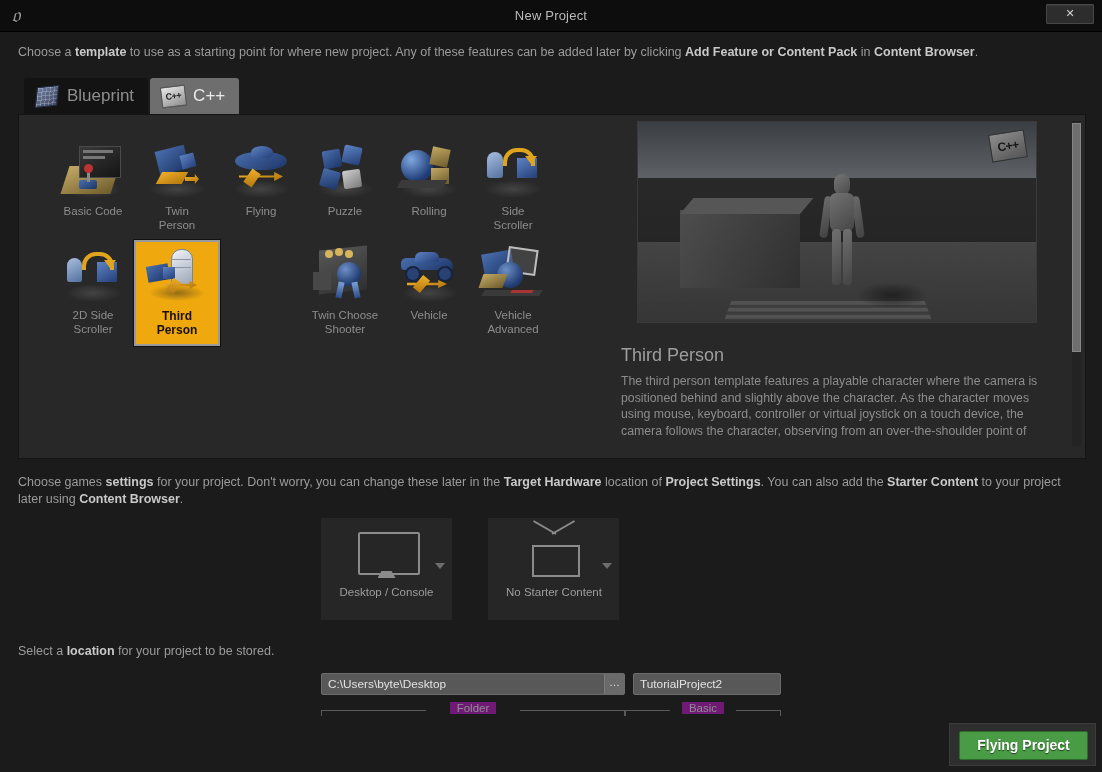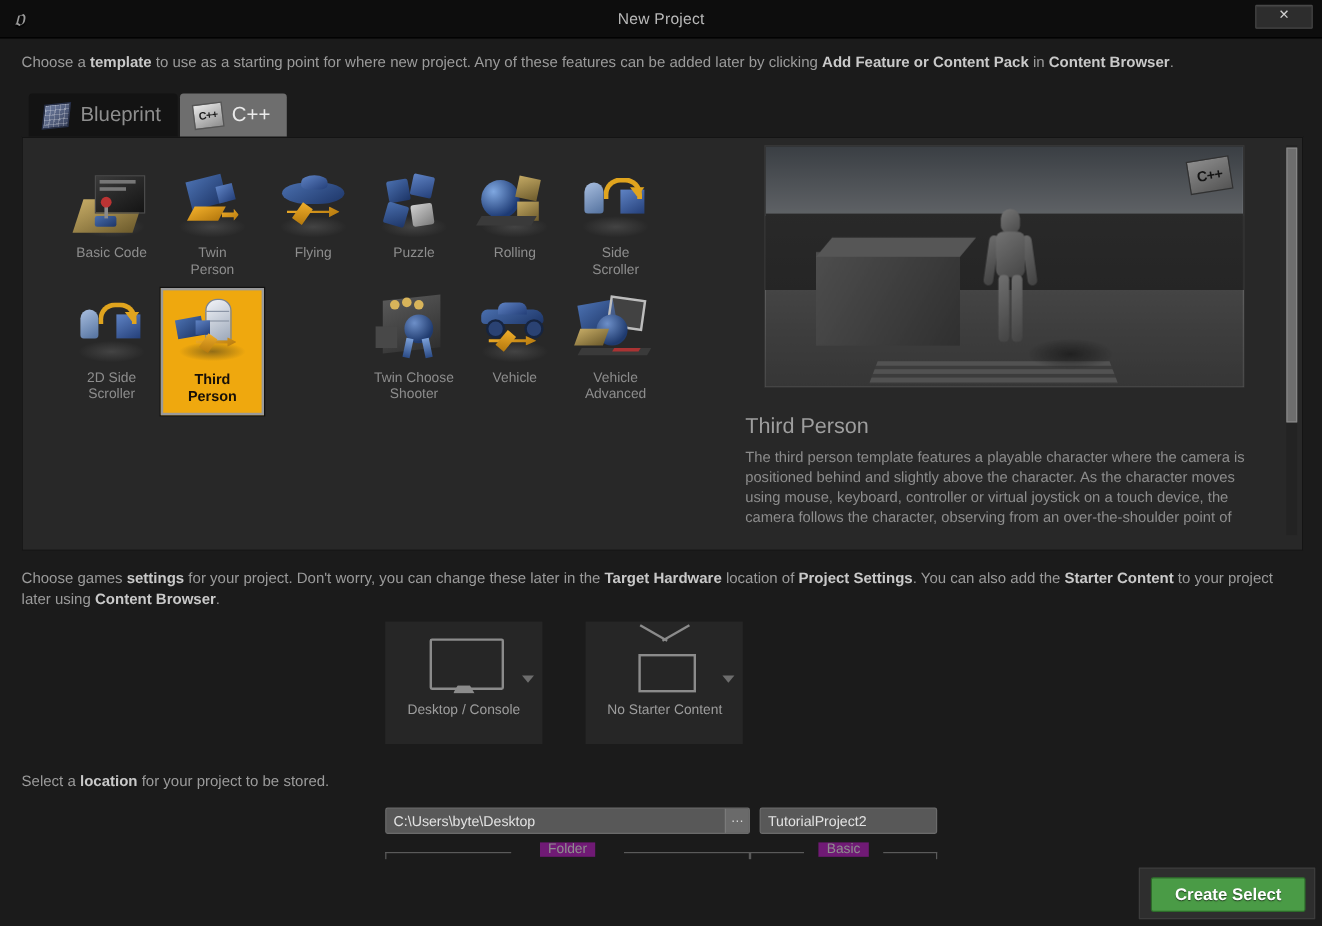--- a/index.html
+++ b/index.html
@@ -511,16 +511,16 @@
       <span class="txt">Folder</span>
       <span class="line r" style="width:105px;"></span><span class="tick r"></span>
     </span><span class="cap cap-name">
       <span class="tick l"></span><span class="line l" style="width:45px;"></span>
       <span class="txt">Basic</span>
       <span class="line r" style="width:45px;"></span><span class="tick r"></span>
     </span>
   </div>
 
   <div class="create-wrap">
-    <div class="create-btn">Create Select</div>
+    <div class="create-btn">Flying Project</div>
   </div>
 
 </div>
 
 </body></html>

